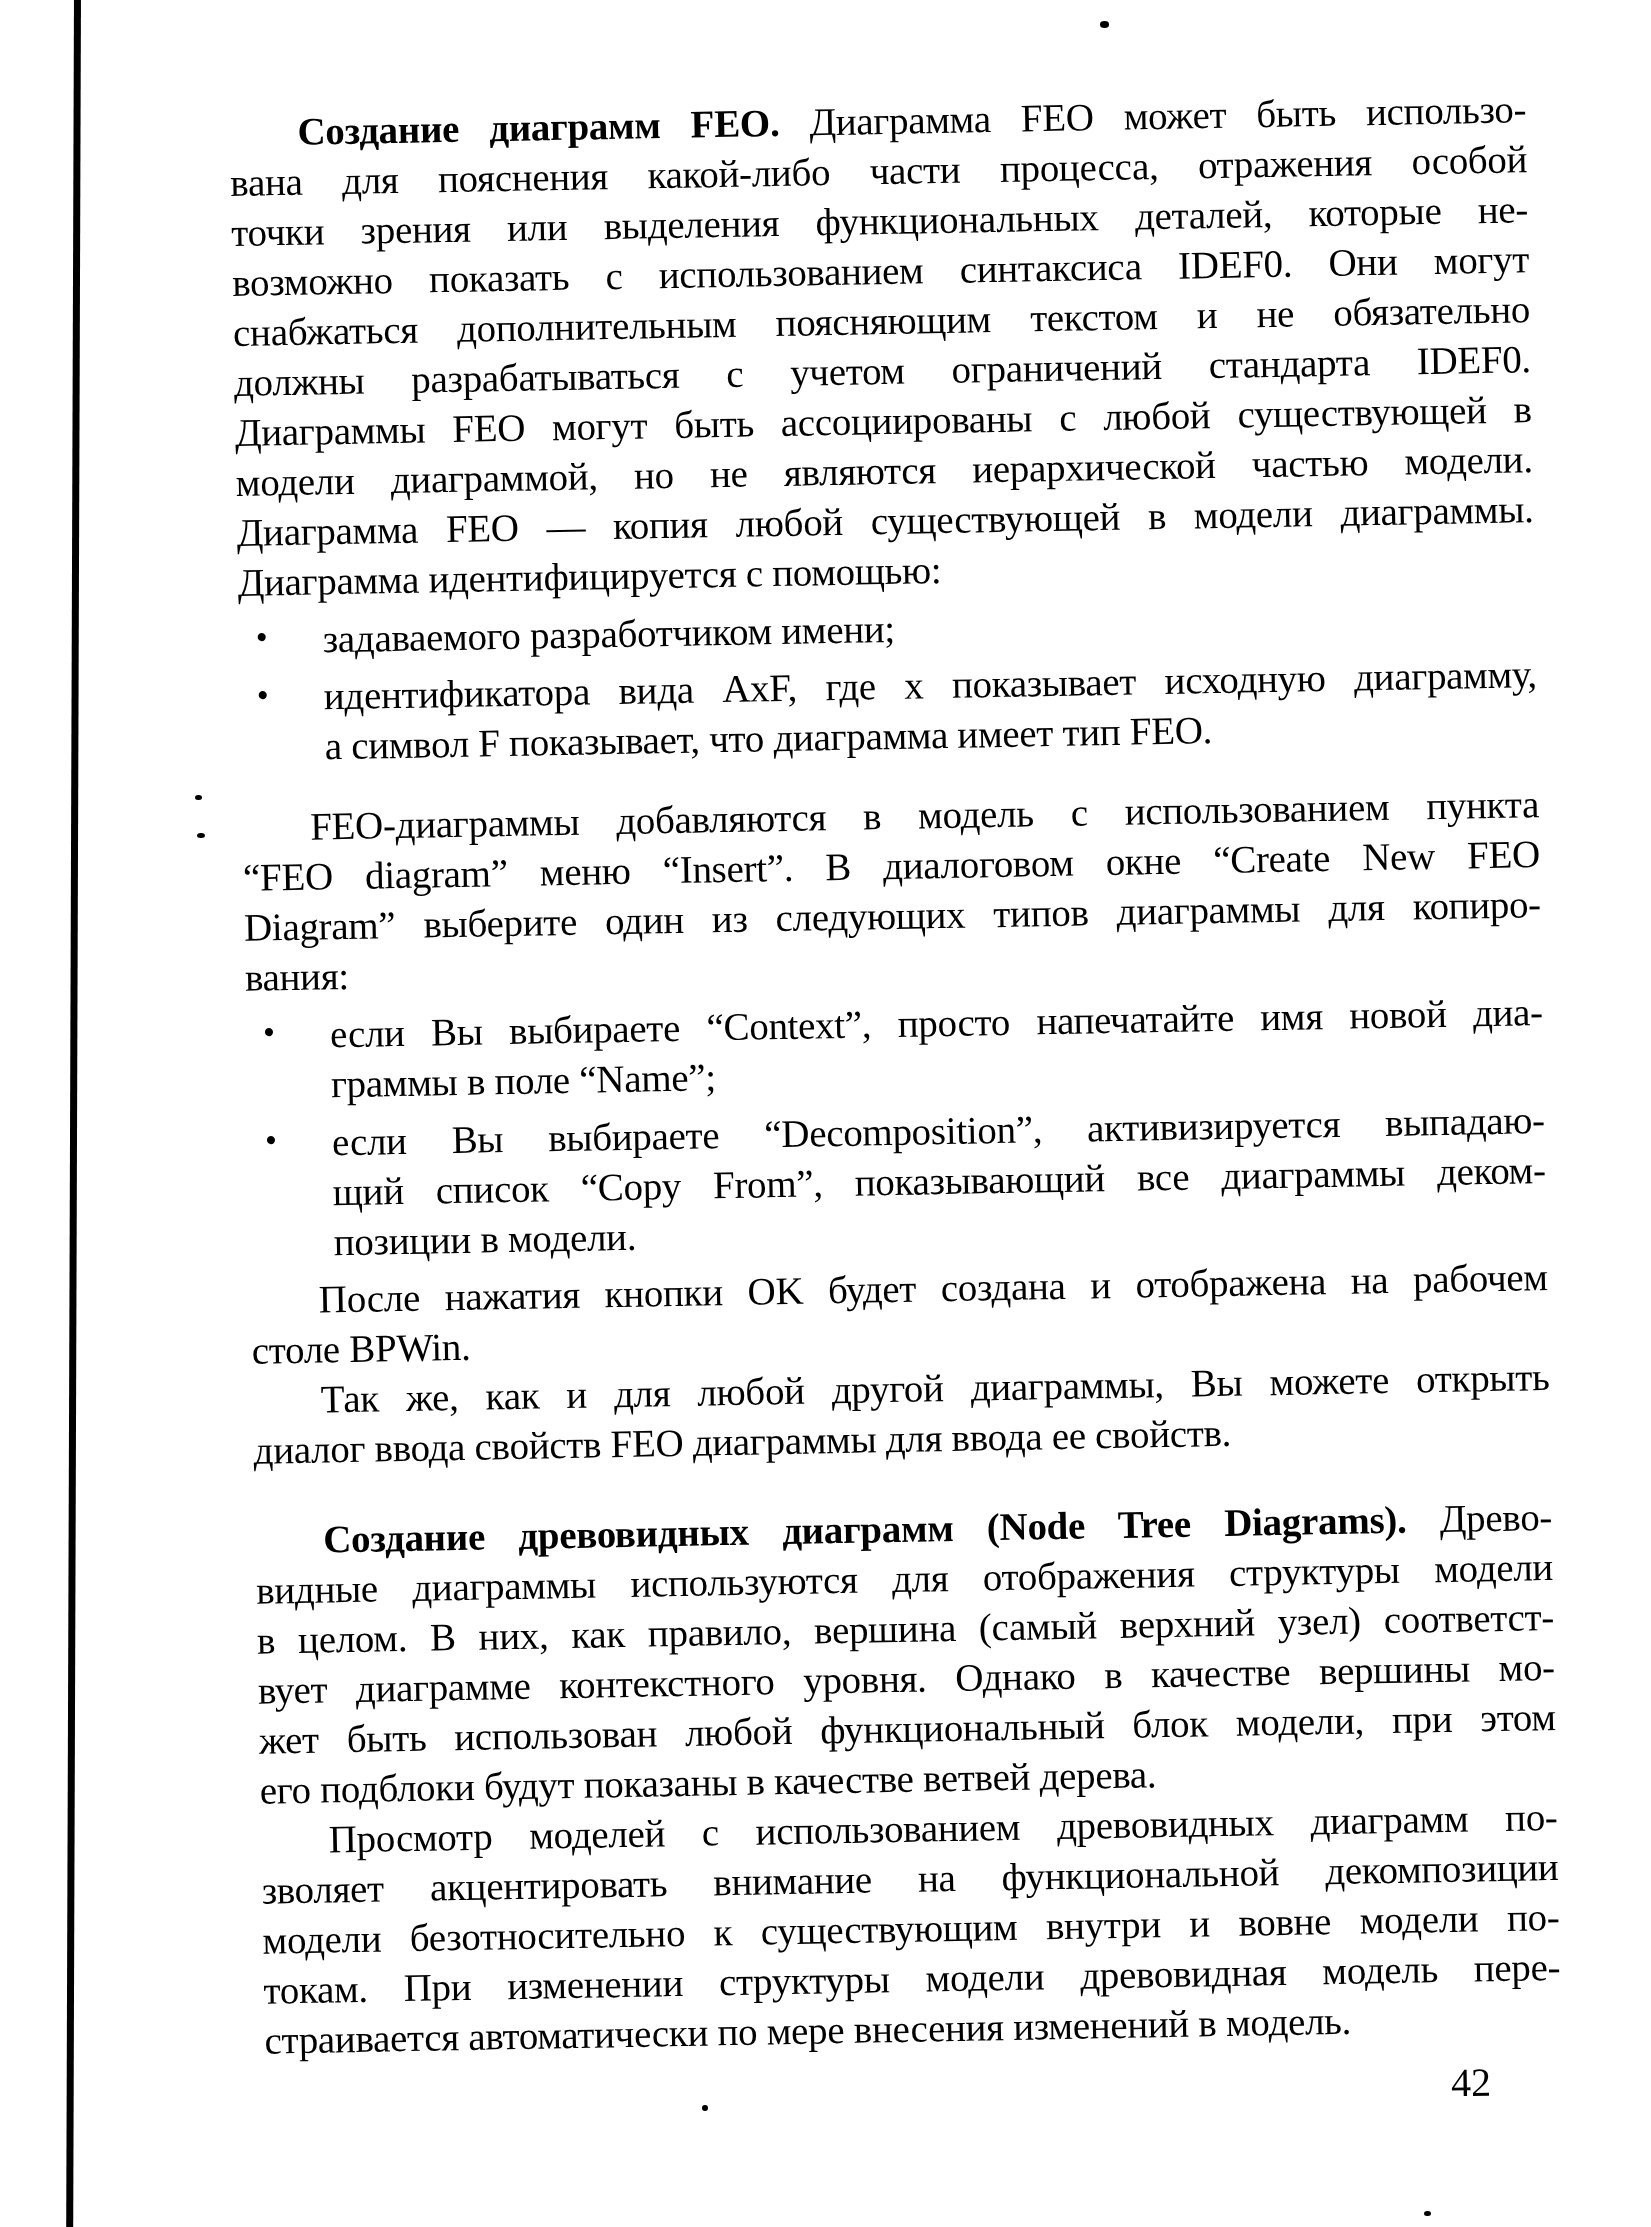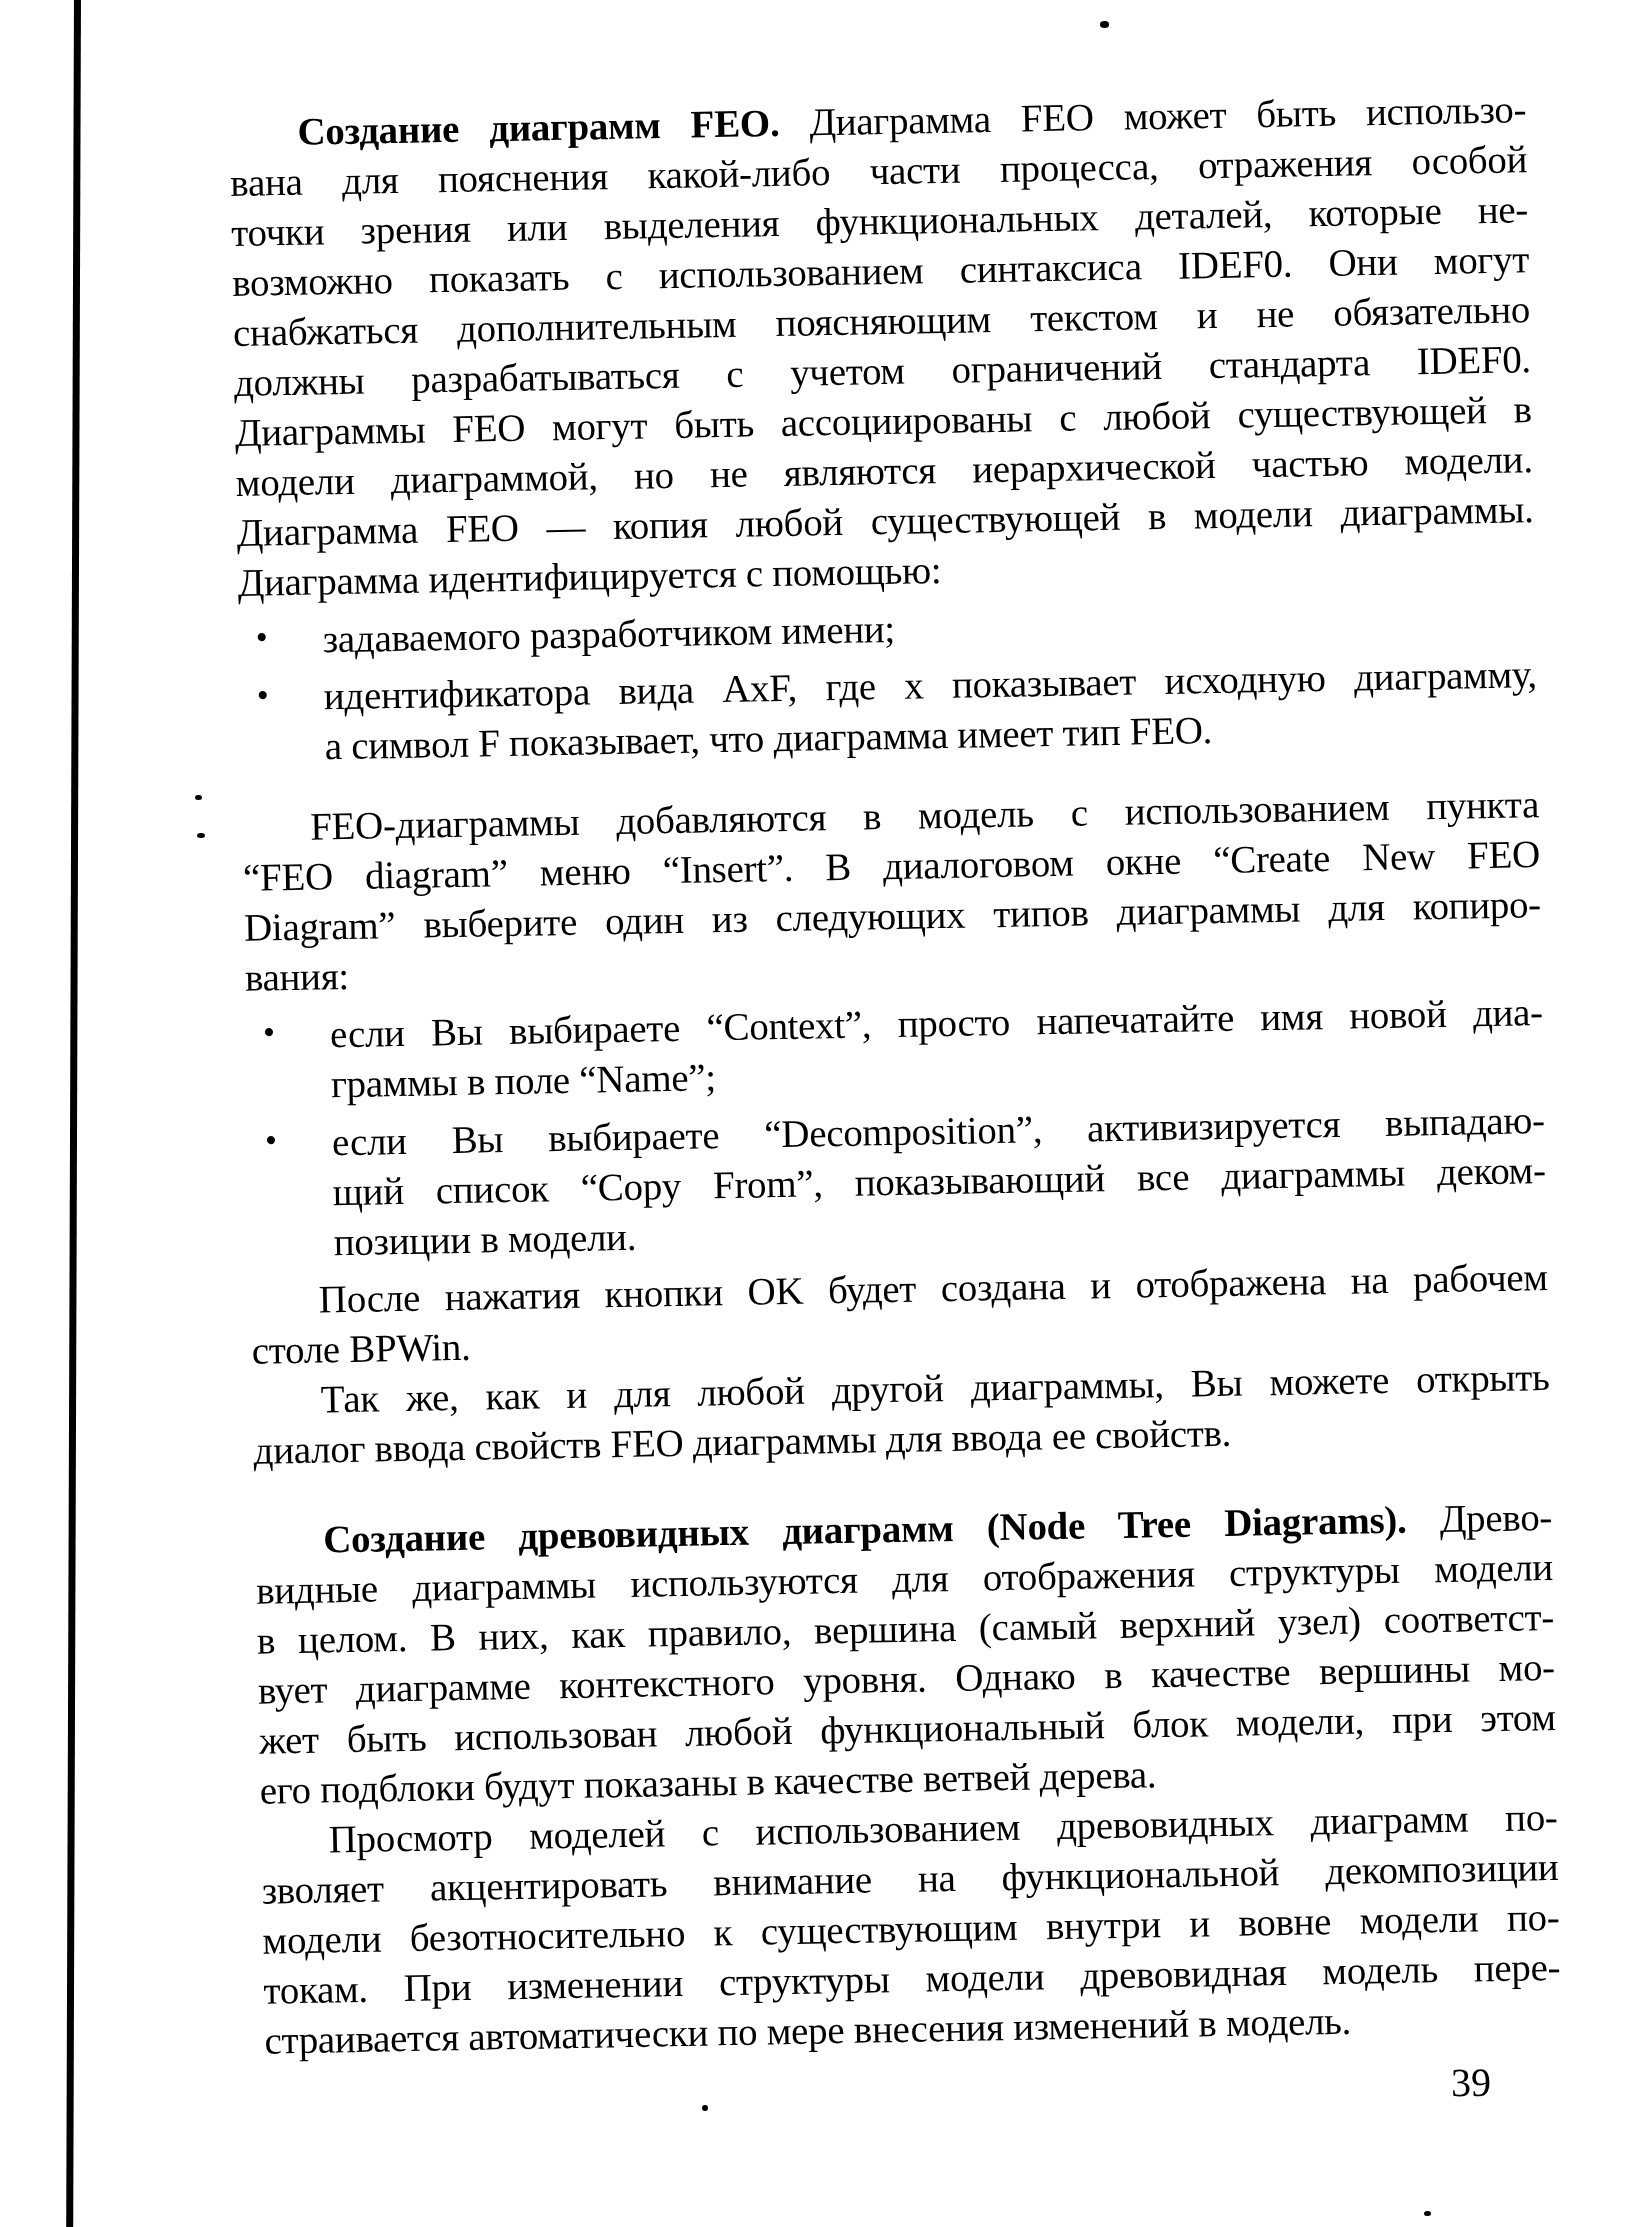--- a/index.html
+++ b/index.html
@@ -124,20 +124,20 @@
     </div>
     <div class="block paragraph">
       <div class="line first-indent">Просмотр моделей с использованием древовидных диаграмм по-</div>
       <div class="line">зволяет акцентировать внимание на функциональной декомпозиции</div>
       <div class="line">модели безотносительно к существующим внутри и вовне модели по-</div>
       <div class="line">токам. При изменении структуры модели древовидная модель пере-</div>
       <div class="line last">страивается автоматически по мере внесения изменений в модель.</div>
     </div>
   </div>
 
-<div class="page-number">39</div>
+<div class="page-number">42</div>
 
 <div class="speck" style="left: 1100px; top: 21px; width: 9px; height: 6.5px;"></div>
 <div class="speck" style="left: 195px; top: 795px; width: 6.5px; height: 5.2px;"></div>
 <div class="speck" style="left: 197px; top: 833px; width: 7.7px; height: 5.2px;"></div>
 <div class="speck" style="left: 702px; top: 2105px; width: 5.8px; height: 5.8px;"></div>
 <div class="speck" style="left: 1424px; top: 2211px; width: 6.5px; height: 5.2px;"></div>
 
 
 </body></html>

